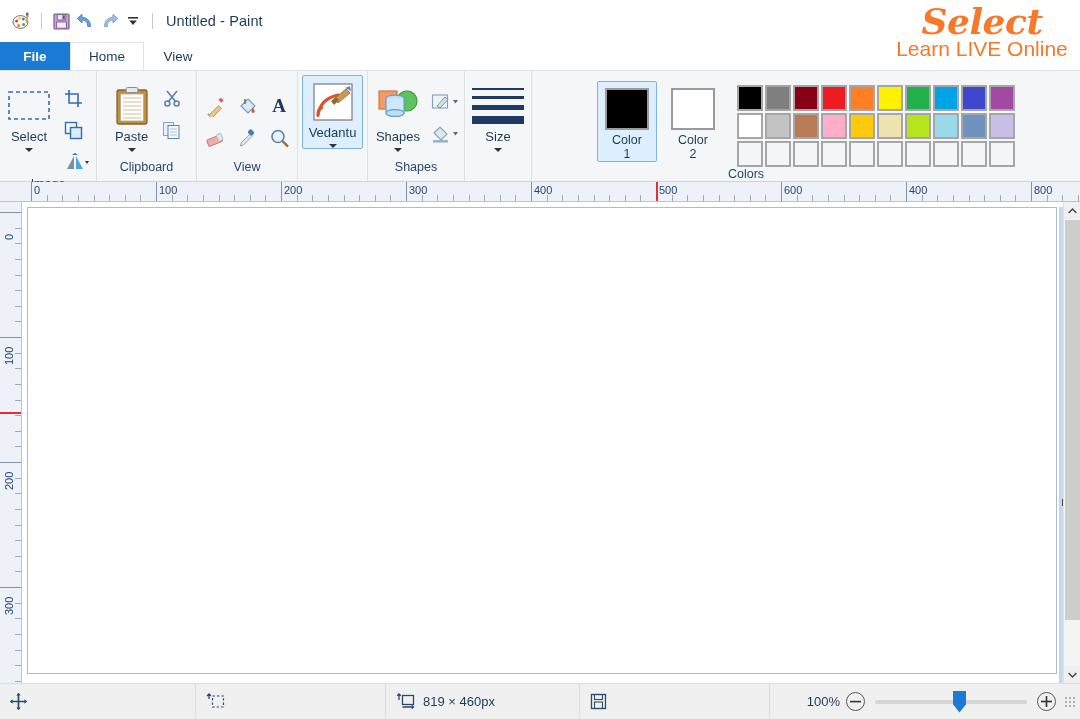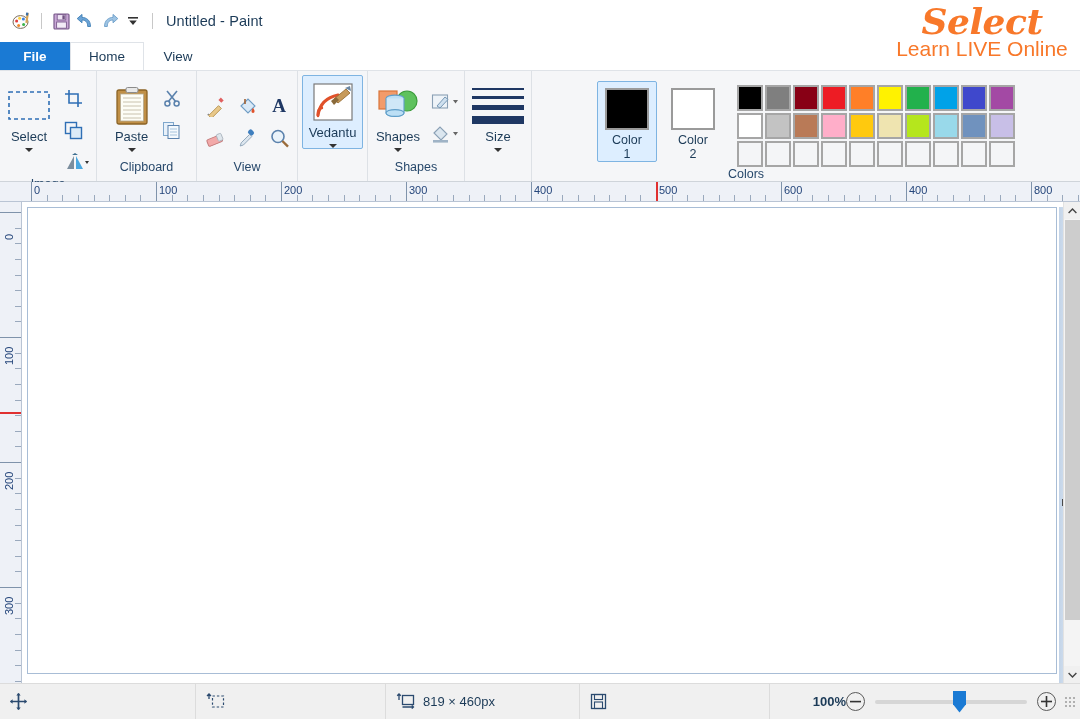--- a/index.html
+++ b/index.html
@@ -142,21 +142,21 @@
               display: flex; align-items: center; justify-content: center; color: #555; font-size: 9px; }
   .sb-thumb { position: absolute; left: 1px; width: 15px; background: #cdcdcd; }
 
   
   .status { position: absolute; left: 0; bottom: 0; width: 1080px; height: 36px;
             background: #f0f0f0; border-top: 1px solid #dcdcdc; display: flex; align-items: center; }
   .st-cell { height: 36px; display: flex; align-items: center; padding: 0 10px;
              border-right: 1px solid #dcdcdc; }
   .st-text { font-size: 13px; color: #1b3a57; margin-left: 7px; }
   .st-spacer { flex: 1; }
-  .zoomlabel { font-size: 13px; color: #1b3a57; margin-right: 0; font-weight: bold; }
+  .zoomlabel { font-size: 13px; color: #1b3a57; margin-right: 6px; }
   .zoombtn { width: 19px; height: 19px; border: 1.4px solid #5a5a5a; border-radius: 50%;
              display: flex; align-items: center; justify-content: center; color: #333; font-size: 13px;
              line-height: 1; }
   .track { width: 152px; height: 4px; background: #d6d6d6; border-radius: 2px; margin: 0 10px;
            position: relative; }
   .thumb { position: absolute; left: 78px; top: -9px; width: 13px; height: 22px; background: #1a7ad4;
            clip-path: polygon(0 0, 100% 0, 100% 62%, 50% 100%, 0 62%); }
   .grip { width: 12px; height: 12px; margin-left: 8px; margin-right: 4px;
           background-image: radial-gradient(#b0b0b0 40%, transparent 41%);
           background-size: 4px 4px; }

